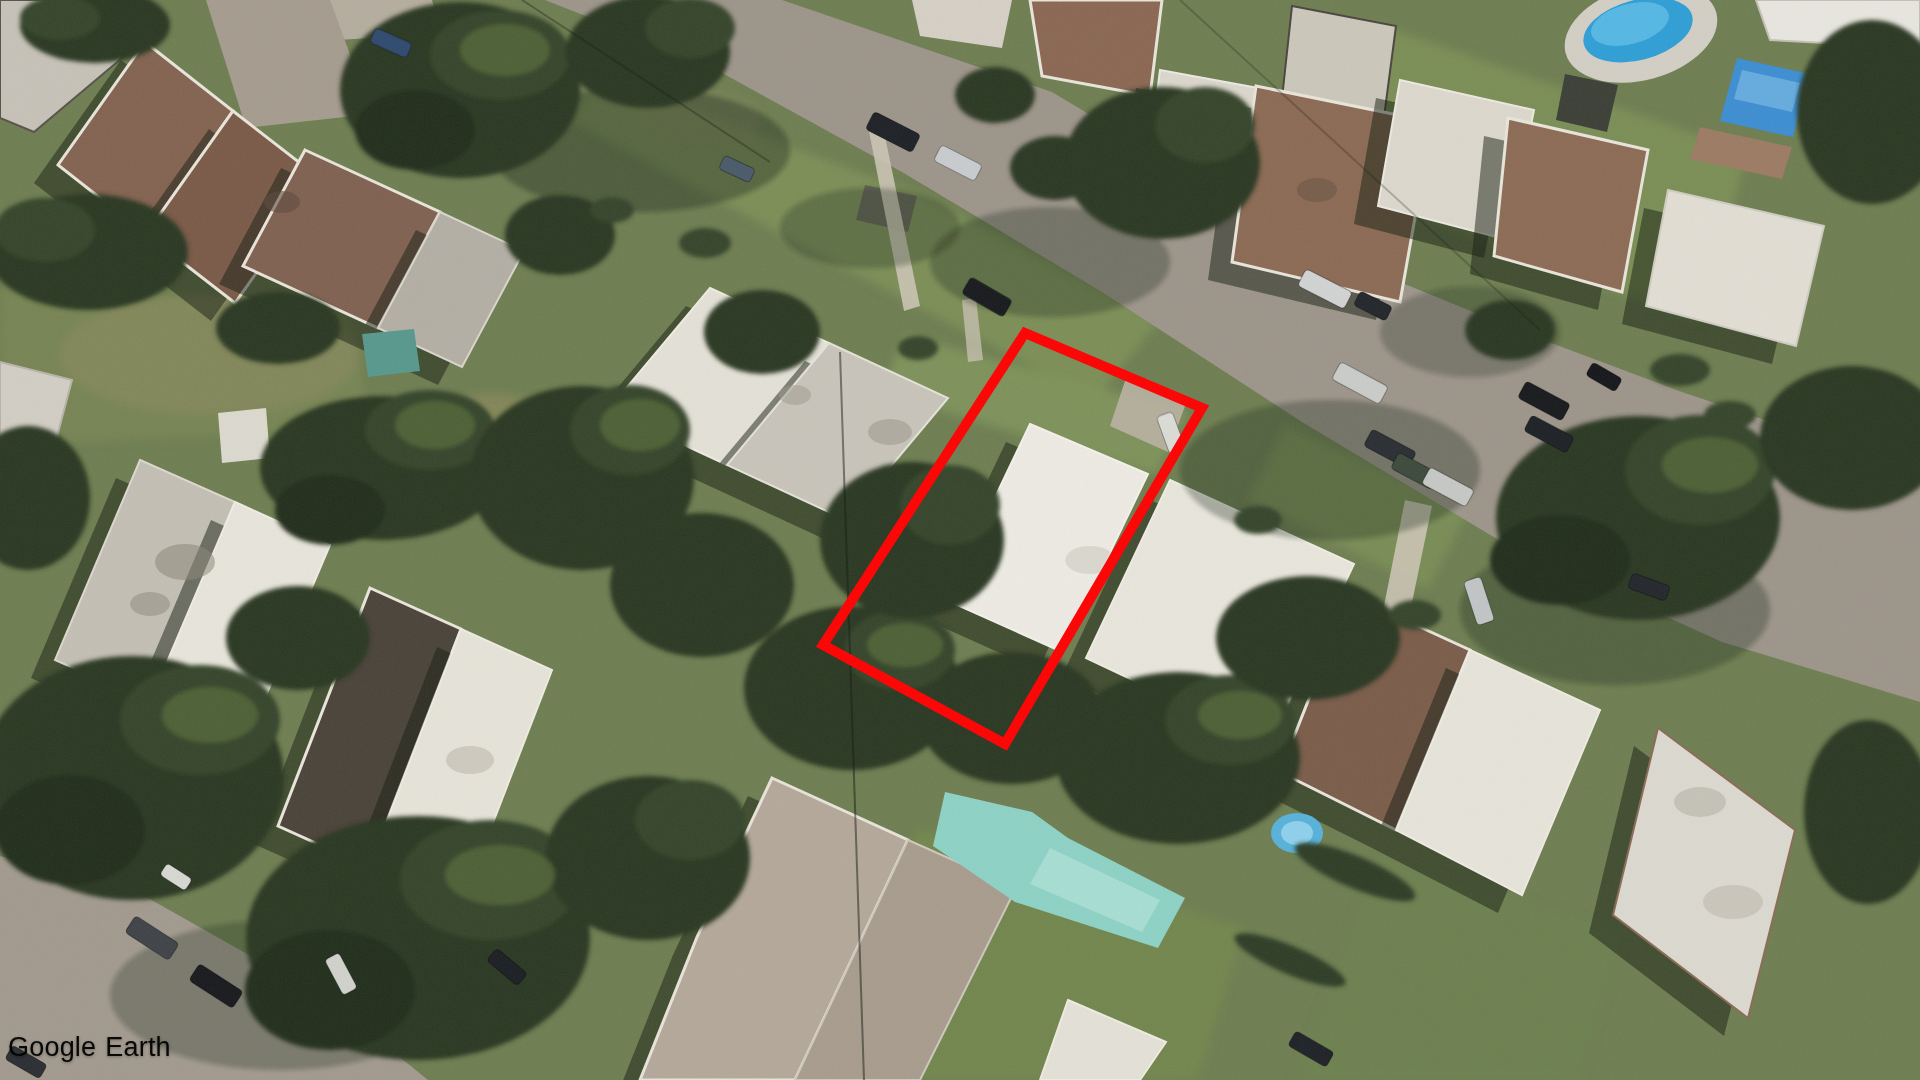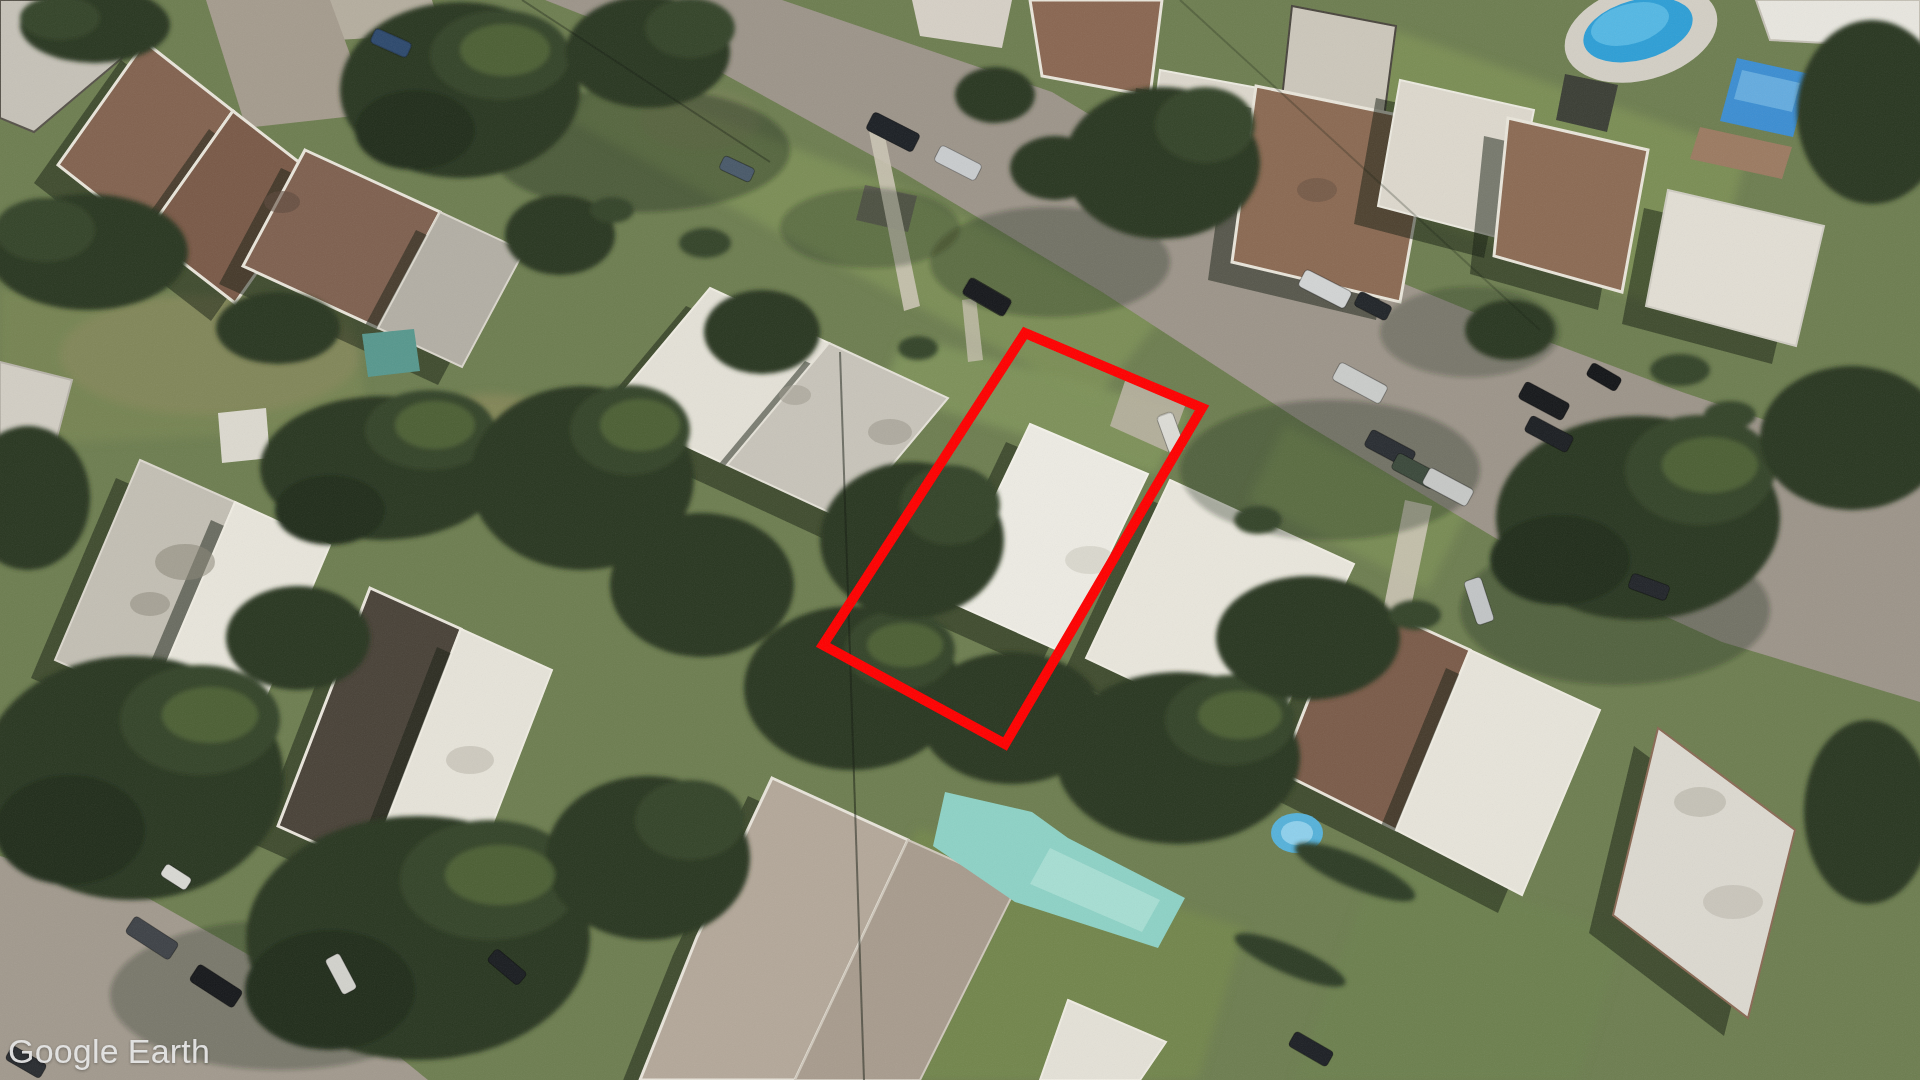--- a/index.html
+++ b/index.html
@@ -1,20 +1,20 @@
 <!DOCTYPE html>
 <html><head>
 <meta charset="utf-8">
 <style>
   html,body{margin:0;padding:0;background:#242a1e;}
   #app{position:relative;width:1920px;height:1080px;overflow:hidden;background:#5e6c44;
        font-family:"Liberation Sans",sans-serif;}
   #scene{display:block;width:1920px;height:1080px;}
-  #watermark{position:absolute;left:8px;top:1032px;color:#e5e5e5;opacity:.95;
-             font-size:34px;letter-spacing:.2px;text-shadow:0 1px 3px rgba(0,0,0,.35);
+  #watermark{position:absolute;left:8px;top:1032px;color:#000000;opacity:.95;
+             font-size:27px;letter-spacing:.2px;text-shadow:0 1px 3px rgba(0,0,0,.35);
              user-select:none;text-align:center;}
   #watermark .g{font-weight:500;}
   #watermark .e{font-weight:300;margin-left:9px;}
 </style>
 </head>
 <body>
 
 <div id="app">
   <svg id="scene" xmlns="http://www.w3.org/2000/svg" viewBox="0 0 1920 1080">
     <defs>

